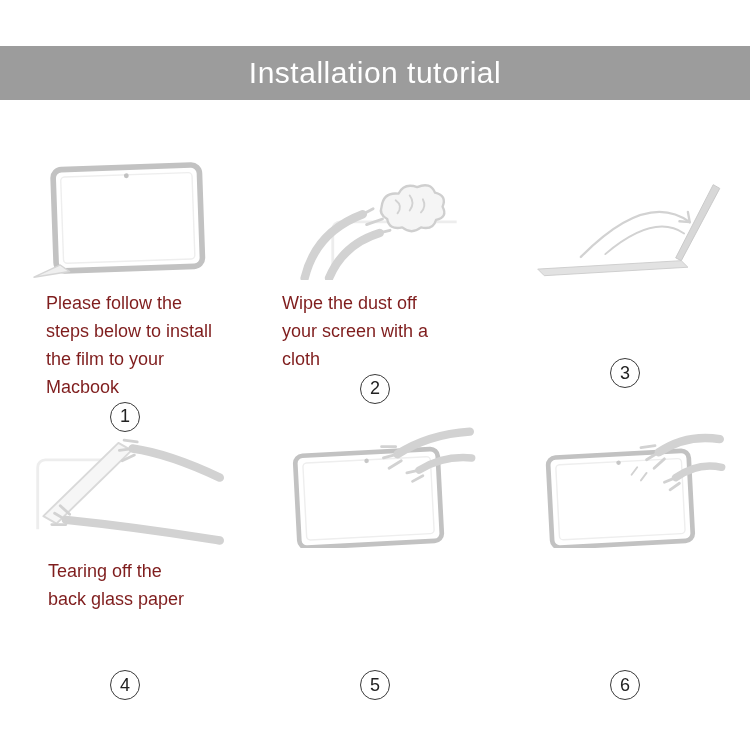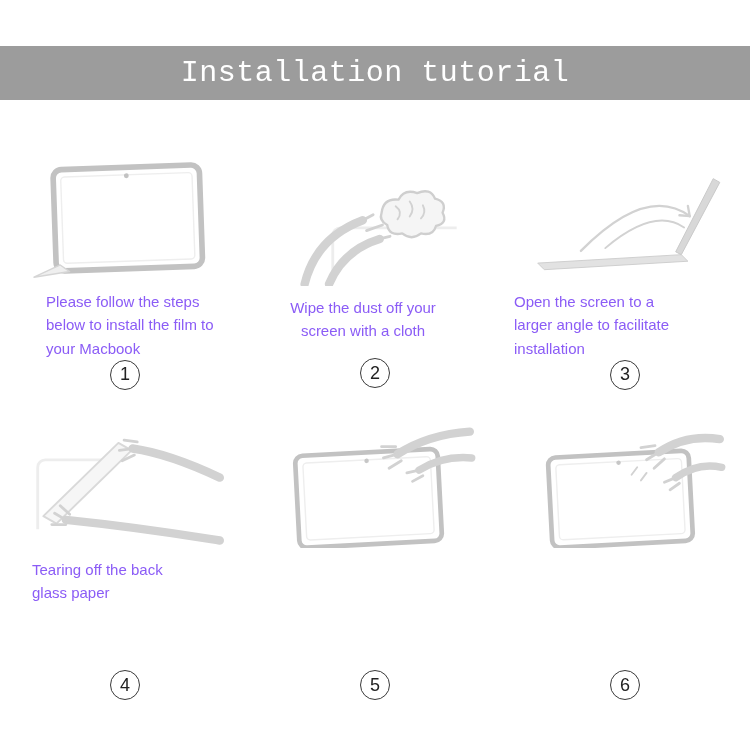--- a/index.html
+++ b/index.html
@@ -5,37 +5,37 @@
   html,body{margin:0;padding:0;background:#ffffff;}
   .page{
     width:750px;height:750px;background:#ffffff;overflow:hidden;
     font-family:"Liberation Sans",sans-serif;position:relative;
   }
   .banner{
     margin-top:46px;height:54px;background:#9c9c9c;
     display:flex;align-items:center;justify-content:center;
   }
   .banner h1{
-    margin:0;color:#ffffff;font-size:30px;font-weight:400;letter-spacing:.5px;font-family:Liberation Mono, monospace;
+    margin:0;color:#ffffff;font-size:30px;font-weight:400;letter-spacing:.5px;
   }
   .steps{display:grid;grid-template-columns:250px 250px 250px;}
   .step{display:flex;flex-direction:column;}
   .row1{height:300px;}
   .row2{height:312px;}
   .illus{display:flex;align-items:flex-end;justify-content:center;}
   .row1 .illus{height:128px;margin-top:58px;}
   .row2 .illus{height:122px;margin-top:26px;}
   .illus svg{width:204px;height:122px;display:block;}
   .caption{
-    margin:10px 0 0 0;font-size:15px;line-height:1.55;color:#8b5cf6;
+    margin:10px 0 0 0;font-size:18px;line-height:1.55;color:#7f1d1d;
   }
   .cap-1{padding-left:46px;width:170px;}
-  .cap-2{padding-left:32px;width:162px;text-align:center;}
+  .cap-2{padding-left:32px;width:162px;}
   .cap-3{padding-left:14px;width:176px;}
-  .cap-4{padding-left:32px;width:152px;}
+  .cap-4{padding-left:48px;width:152px;}
   .cap-5{padding-left:18px;width:202px;}
   .cap-6{padding-left:14px;width:224px;}
   .num-row{margin-top:auto;padding-bottom:12px;text-align:center;}
   .num{
     display:inline-flex;width:30px;height:30px;border:1.5px solid #3a3a3a;
     border-radius:50%;align-items:center;justify-content:center;
     font-size:18px;color:#222222;box-sizing:border-box;
   }
   .ink{stroke:#d2d2d2;fill:none;stroke-linecap:round;}
   .frame{stroke:#c2c2c2;fill:#ffffff;}
@@ -88,21 +88,20 @@
     <section class="step row1">
       <div class="illus">
         <svg viewBox="0 0 210 130" aria-hidden="true">
           <path d="M12 112 L165 103 L172 110 L19 119 Z" fill="#e2e2e2" stroke="#cdcdcd" stroke-width="1"></path>
           <path d="M165 103 L206 26 L199 22 L159 100 Z" fill="#d8d8d8" stroke="#c8c8c8" stroke-width="1"></path>
           <path class="ink" d="M58 99 Q128 28 174 62" stroke="#dadada" stroke-width="2.5"></path>
           <path class="ink" d="M174 62 l-11 -1 M174 62 l-2 -11" stroke="#dadada" stroke-width="2.5"></path>
           <path class="ink" d="M84 96 Q136 52 168 74" stroke="#e3e3e3" stroke-width="2"></path>
         </svg>
       </div>
-      <p class="caption cap-3">Open the screen to a larger angle to facilitate installation</p>
       <div class="num-row">
         <span class="num">3</span>
       </div>
     </section>
 
     <section class="step row2">
       <div class="illus">
         <svg viewBox="0 0 210 130" aria-hidden="true">
           <path d="M12 110 V44 a8 8 0 0 1 8 -8 h62" stroke="#ededed" stroke-width="3" fill="none"></path>
           <path d="M18 96 L98 18 L112 26 L32 104 Z" fill="#f6f6f6" stroke="#d9d9d9" stroke-width="2" stroke-linejoin="round"></path>

